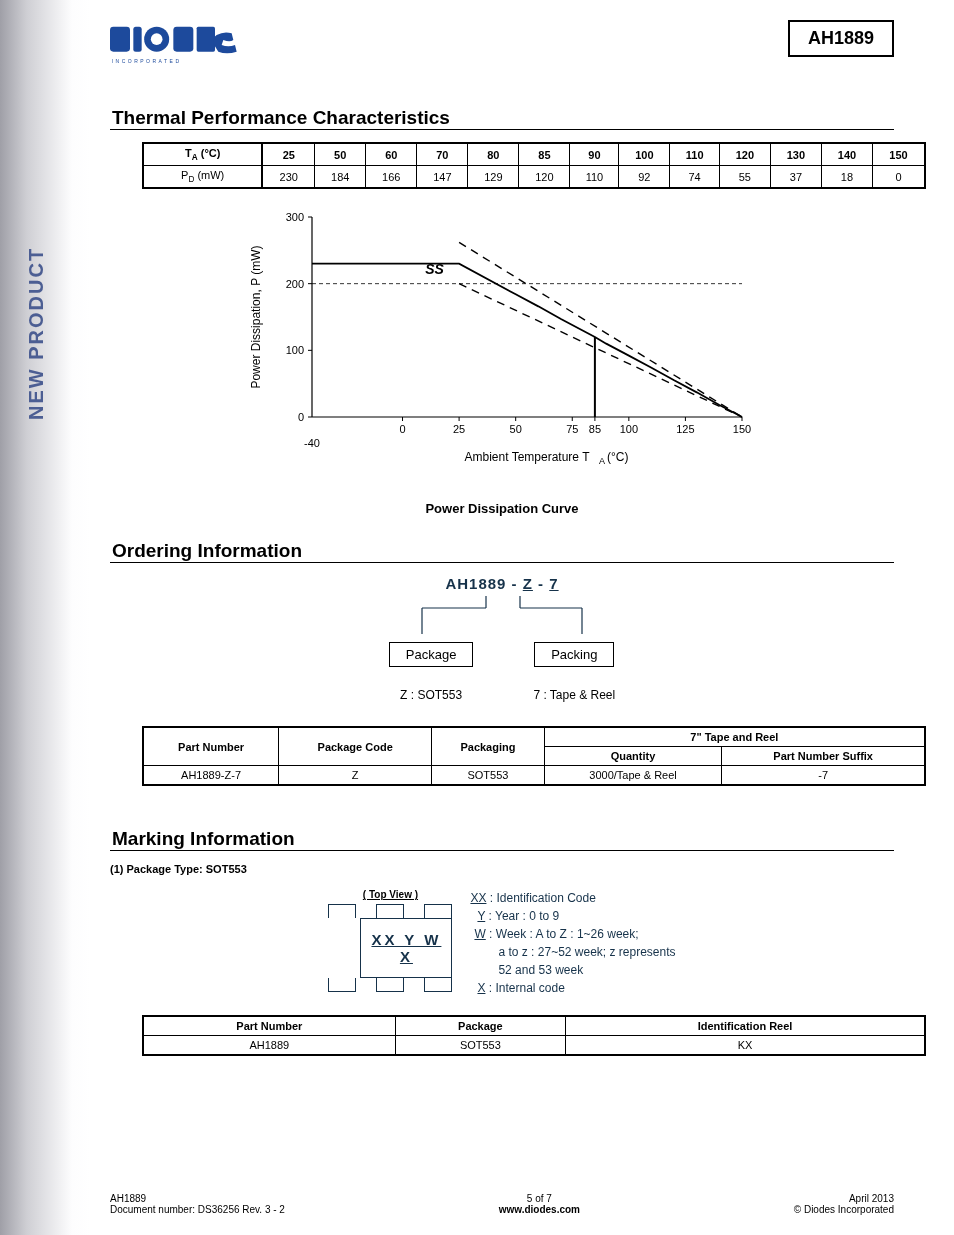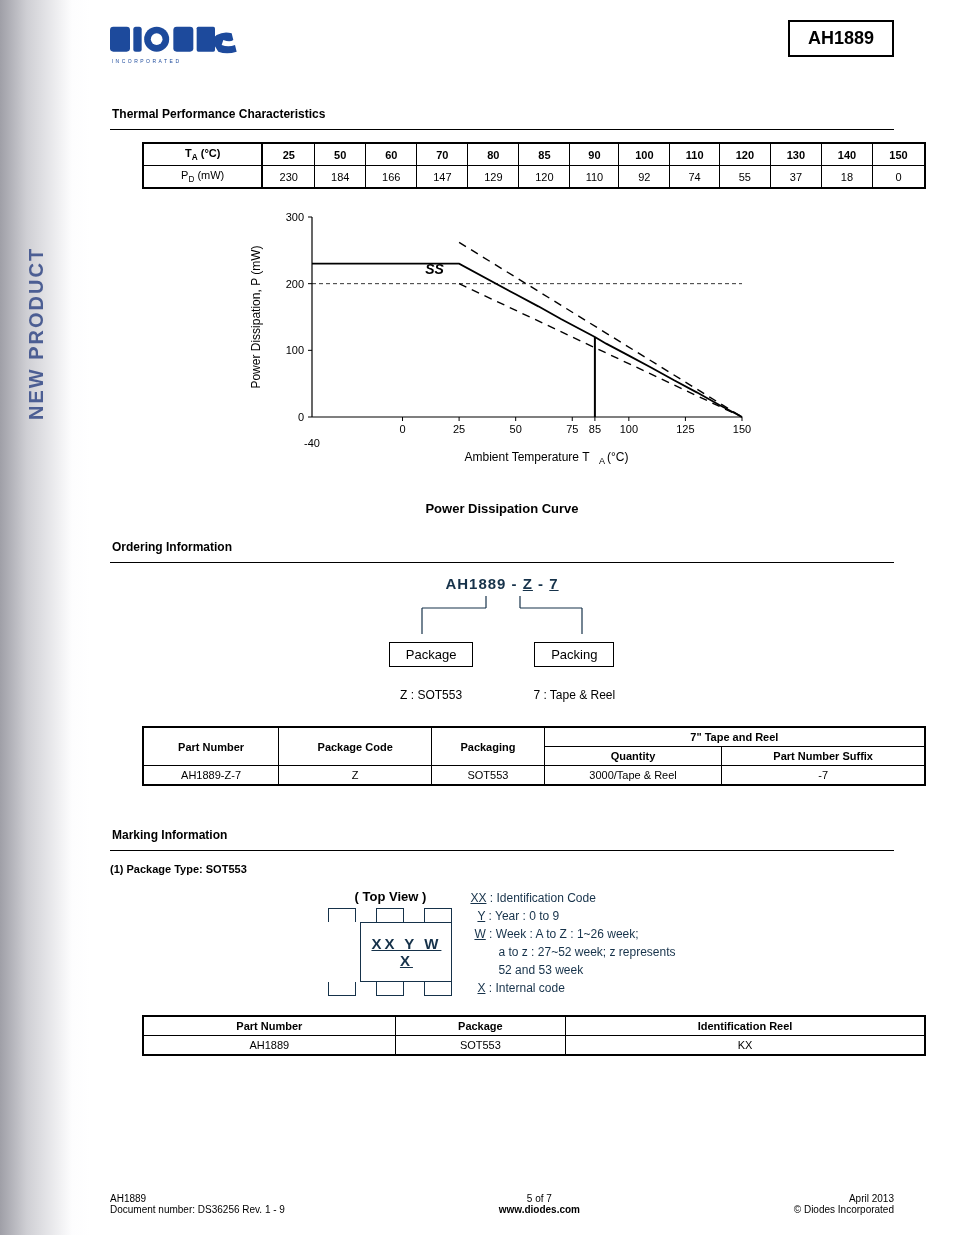--- a/index.html
+++ b/index.html
@@ -43,23 +43,23 @@
     margin-bottom: 30px;
   }
   .logo { width: 150px; }
   .partbox {
     border: 2px solid #000;
     padding: 6px 18px;
     font-size: 18px;
     font-weight: 700;
   }
   .section-title {
-    font-size: 12px;
+    font-size: 19px;
     font-weight: 700;
-    padding: 4px 2px 8px;
+    padding: 4px 2px 0;
     border-bottom: 1px solid #000;
     margin-bottom: 12px;
   }
   table.data {
     border-collapse: collapse;
     width: 100%;
     border: 2px solid #000;
     margin-bottom: 18px;
     margin-left: 32px;
   }
@@ -79,21 +79,21 @@
   .order-svg { margin: 4px 0 6px; }
   .order-boxes { display: flex; gap: 60px; align-items: flex-start; }
   .obox { text-align: center; }
   .obox .lbl { border: 1px solid #000; padding: 4px 16px; display: inline-block; font-size: 13px; }
   .obox .val { margin-top: 21px; font-size: 12px; }
   .ordering-table th, .ordering-table td { font-size: 11px; }
   .ordering-table .grp { font-weight: 700; }
   .marking-sub { font-size: 11px; font-weight: 700; margin: 8px 0 14px; }
   .marking-diagram { display: flex; justify-content: center; gap: 18px; margin-bottom: 18px; align-items: flex-start; }
   .top-view { text-align: center; }
-  .tv-title { font-weight: 700; font-size: 13px; margin-bottom: 4px; }
+  .tv-title { font-weight: 700; font-size: 10px; margin-bottom: 4px; text-decoration: underline; }
   .chip { width: 124px; }
   .chip-row { display: flex; justify-content: space-between; }
   .pin { width: 28px; height: 14px; border: 1.5px solid #16324a; border-bottom: none; }
   .pin.bot { border-bottom: 1.5px solid #16324a; border-top: none; }
   .chip-body {
     border: 1.5px solid #16324a;
     height: 60px;
     display: flex;
     align-items: center;
     justify-content: center;
@@ -319,21 +319,21 @@
       <td>AH1889</td>
       <td>SOT553</td>
       <td>KX</td>
     </tr>
   </tbody>
     </table>
 
   <div class="footer">
     <div>
       <div>AH1889</div>
-      <div>Document number: DS36256  Rev. 1 - 9</div>
+      <div>Document number: DS36256  Rev. 3 - 2</div>
     </div>
     <div class="center">
       <div>5 of 7</div>
       <div style="font-weight:700">www.diodes.com</div>
     </div>
     <div class="right">
       <div>April 2013</div>
       <div>© Diodes Incorporated</div>
     </div>
   </div>

